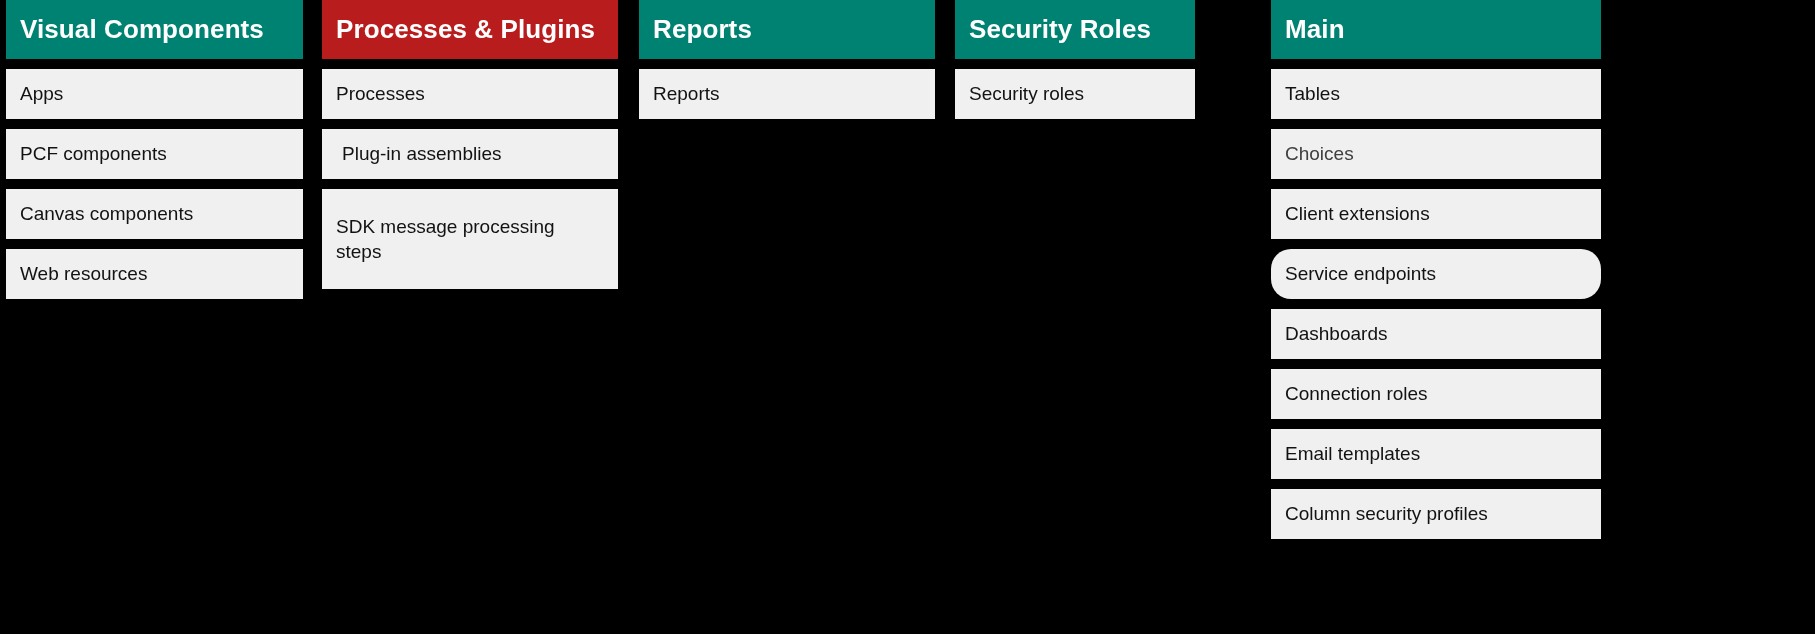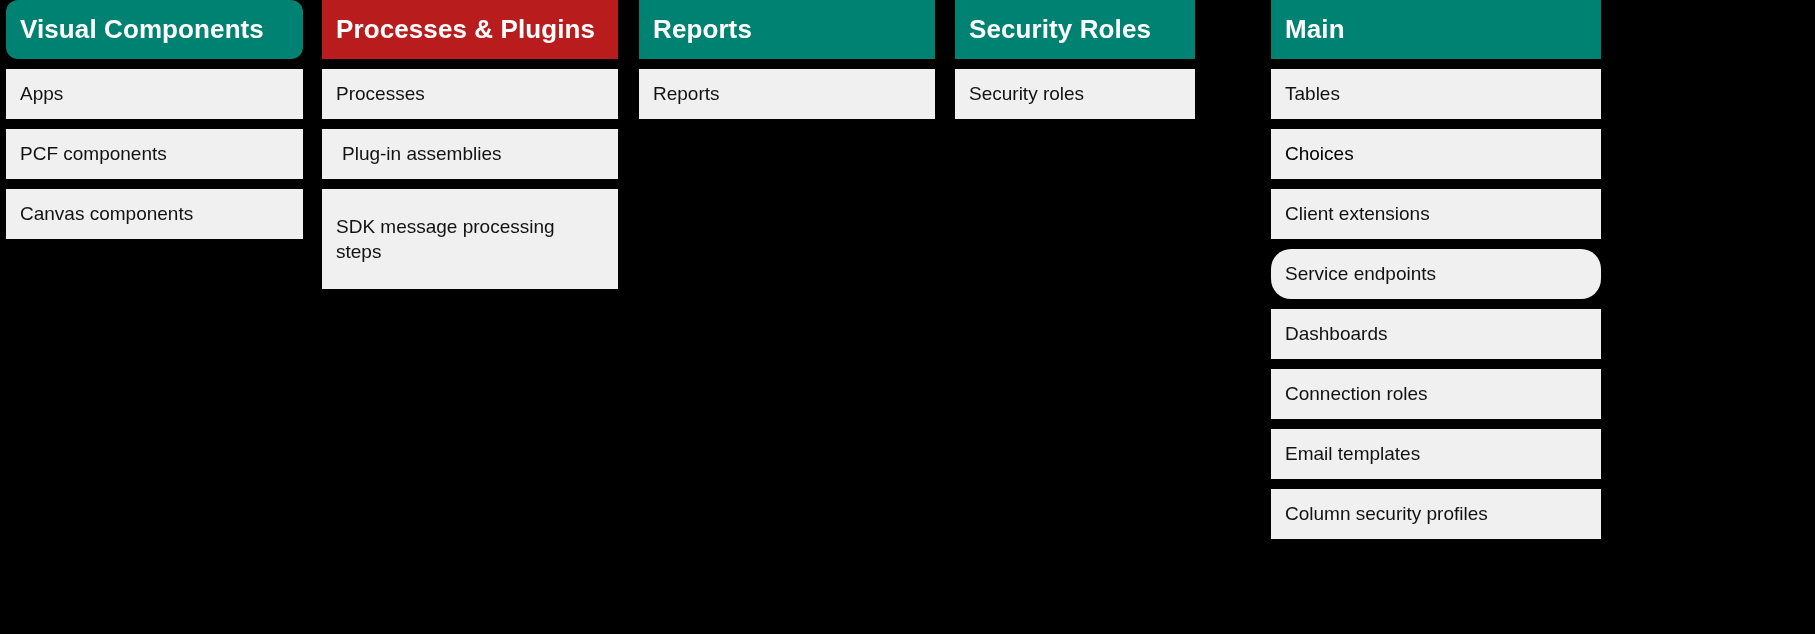--- a/index.html
+++ b/index.html
@@ -71,25 +71,26 @@
   .col-2 { left: 639px;  width: 296px; }
   .col-3 { left: 955px;  width: 240px; }
   .col-4 { left: 1271px; width: 330px; }
   .col-4 .item, .col-4 .col-header { width: 330px; }
 </style>
 </head>
 <body>
 
 <div id="board" style="background: rgb(0, 0, 0);">
     <div class="column col-0">
-      <div class="col-header" style="background: rgb(0, 130, 114); color: rgb(255, 255, 255); border-radius: 12px;">Visual Components</div>
+      <div class="col-header" style="background: rgb(0, 130, 114); color: rgb(255, 255, 255);">Visual Components</div>
       <div class="col-items">
         <div class="item" style="background: rgb(240, 240, 240); color: rgb(18, 18, 18);">Apps</div>
         <div class="item" style="background: rgb(240, 240, 240); color: rgb(18, 18, 18);">PCF components</div>
         <div class="item" style="background: rgb(240, 240, 240); color: rgb(18, 18, 18);">Canvas components</div>
+        <div class="item" style="background: rgb(240, 240, 240); color: rgb(18, 18, 18);">Web resources</div>
       </div>
     </div>
     <div class="column col-1">
       <div class="col-header" style="background: #b91c1c; color: rgb(255, 255, 255);">Processes &amp; Plugins</div>
       <div class="col-items">
         <div class="item" style="background: rgb(240, 240, 240); color: rgb(18, 18, 18);">Processes</div>
         <div class="item" style="background: rgb(240, 240, 240); color: rgb(18, 18, 18); padding-left: 20px;">Plug-in assemblies</div>
         <div class="item tall" style="background: rgb(240, 240, 240); color: rgb(18, 18, 18);">SDK message processing steps</div>
       </div>
     </div>
@@ -102,21 +103,21 @@
     <div class="column col-3">
       <div class="col-header" style="background: rgb(0, 130, 114); color: rgb(255, 255, 255);">Security Roles</div>
       <div class="col-items">
         <div class="item" style="background: rgb(240, 240, 240); color: rgb(18, 18, 18);">Security roles</div>
       </div>
     </div>
     <div class="column col-4">
       <div class="col-header" style="background: rgb(0, 130, 114); color: rgb(255, 255, 255);">Main</div>
       <div class="col-items">
         <div class="item" style="background: rgb(240, 240, 240); color: rgb(18, 18, 18);">Tables</div>
-        <div class="item" style="background: rgb(240, 240, 240); color: #000000;">Choices</div>
+        <div class="item" style="background: rgb(240, 240, 240); color: #404040;">Choices</div>
         <div class="item" style="background: rgb(240, 240, 240); color: rgb(18, 18, 18);">Client extensions</div>
         <div class="item" style="background: rgb(240, 240, 240); color: rgb(18, 18, 18); border-radius: 20px;">Service endpoints</div>
         <div class="item" style="background: rgb(240, 240, 240); color: rgb(18, 18, 18);">Dashboards</div>
         <div class="item" style="background: rgb(240, 240, 240); color: rgb(18, 18, 18);">Connection roles</div>
         <div class="item" style="background: rgb(240, 240, 240); color: rgb(18, 18, 18);">Email templates</div>
         <div class="item" style="background: rgb(240, 240, 240); color: rgb(18, 18, 18);">Column security profiles</div>
       </div>
     </div>
   </div>
 

